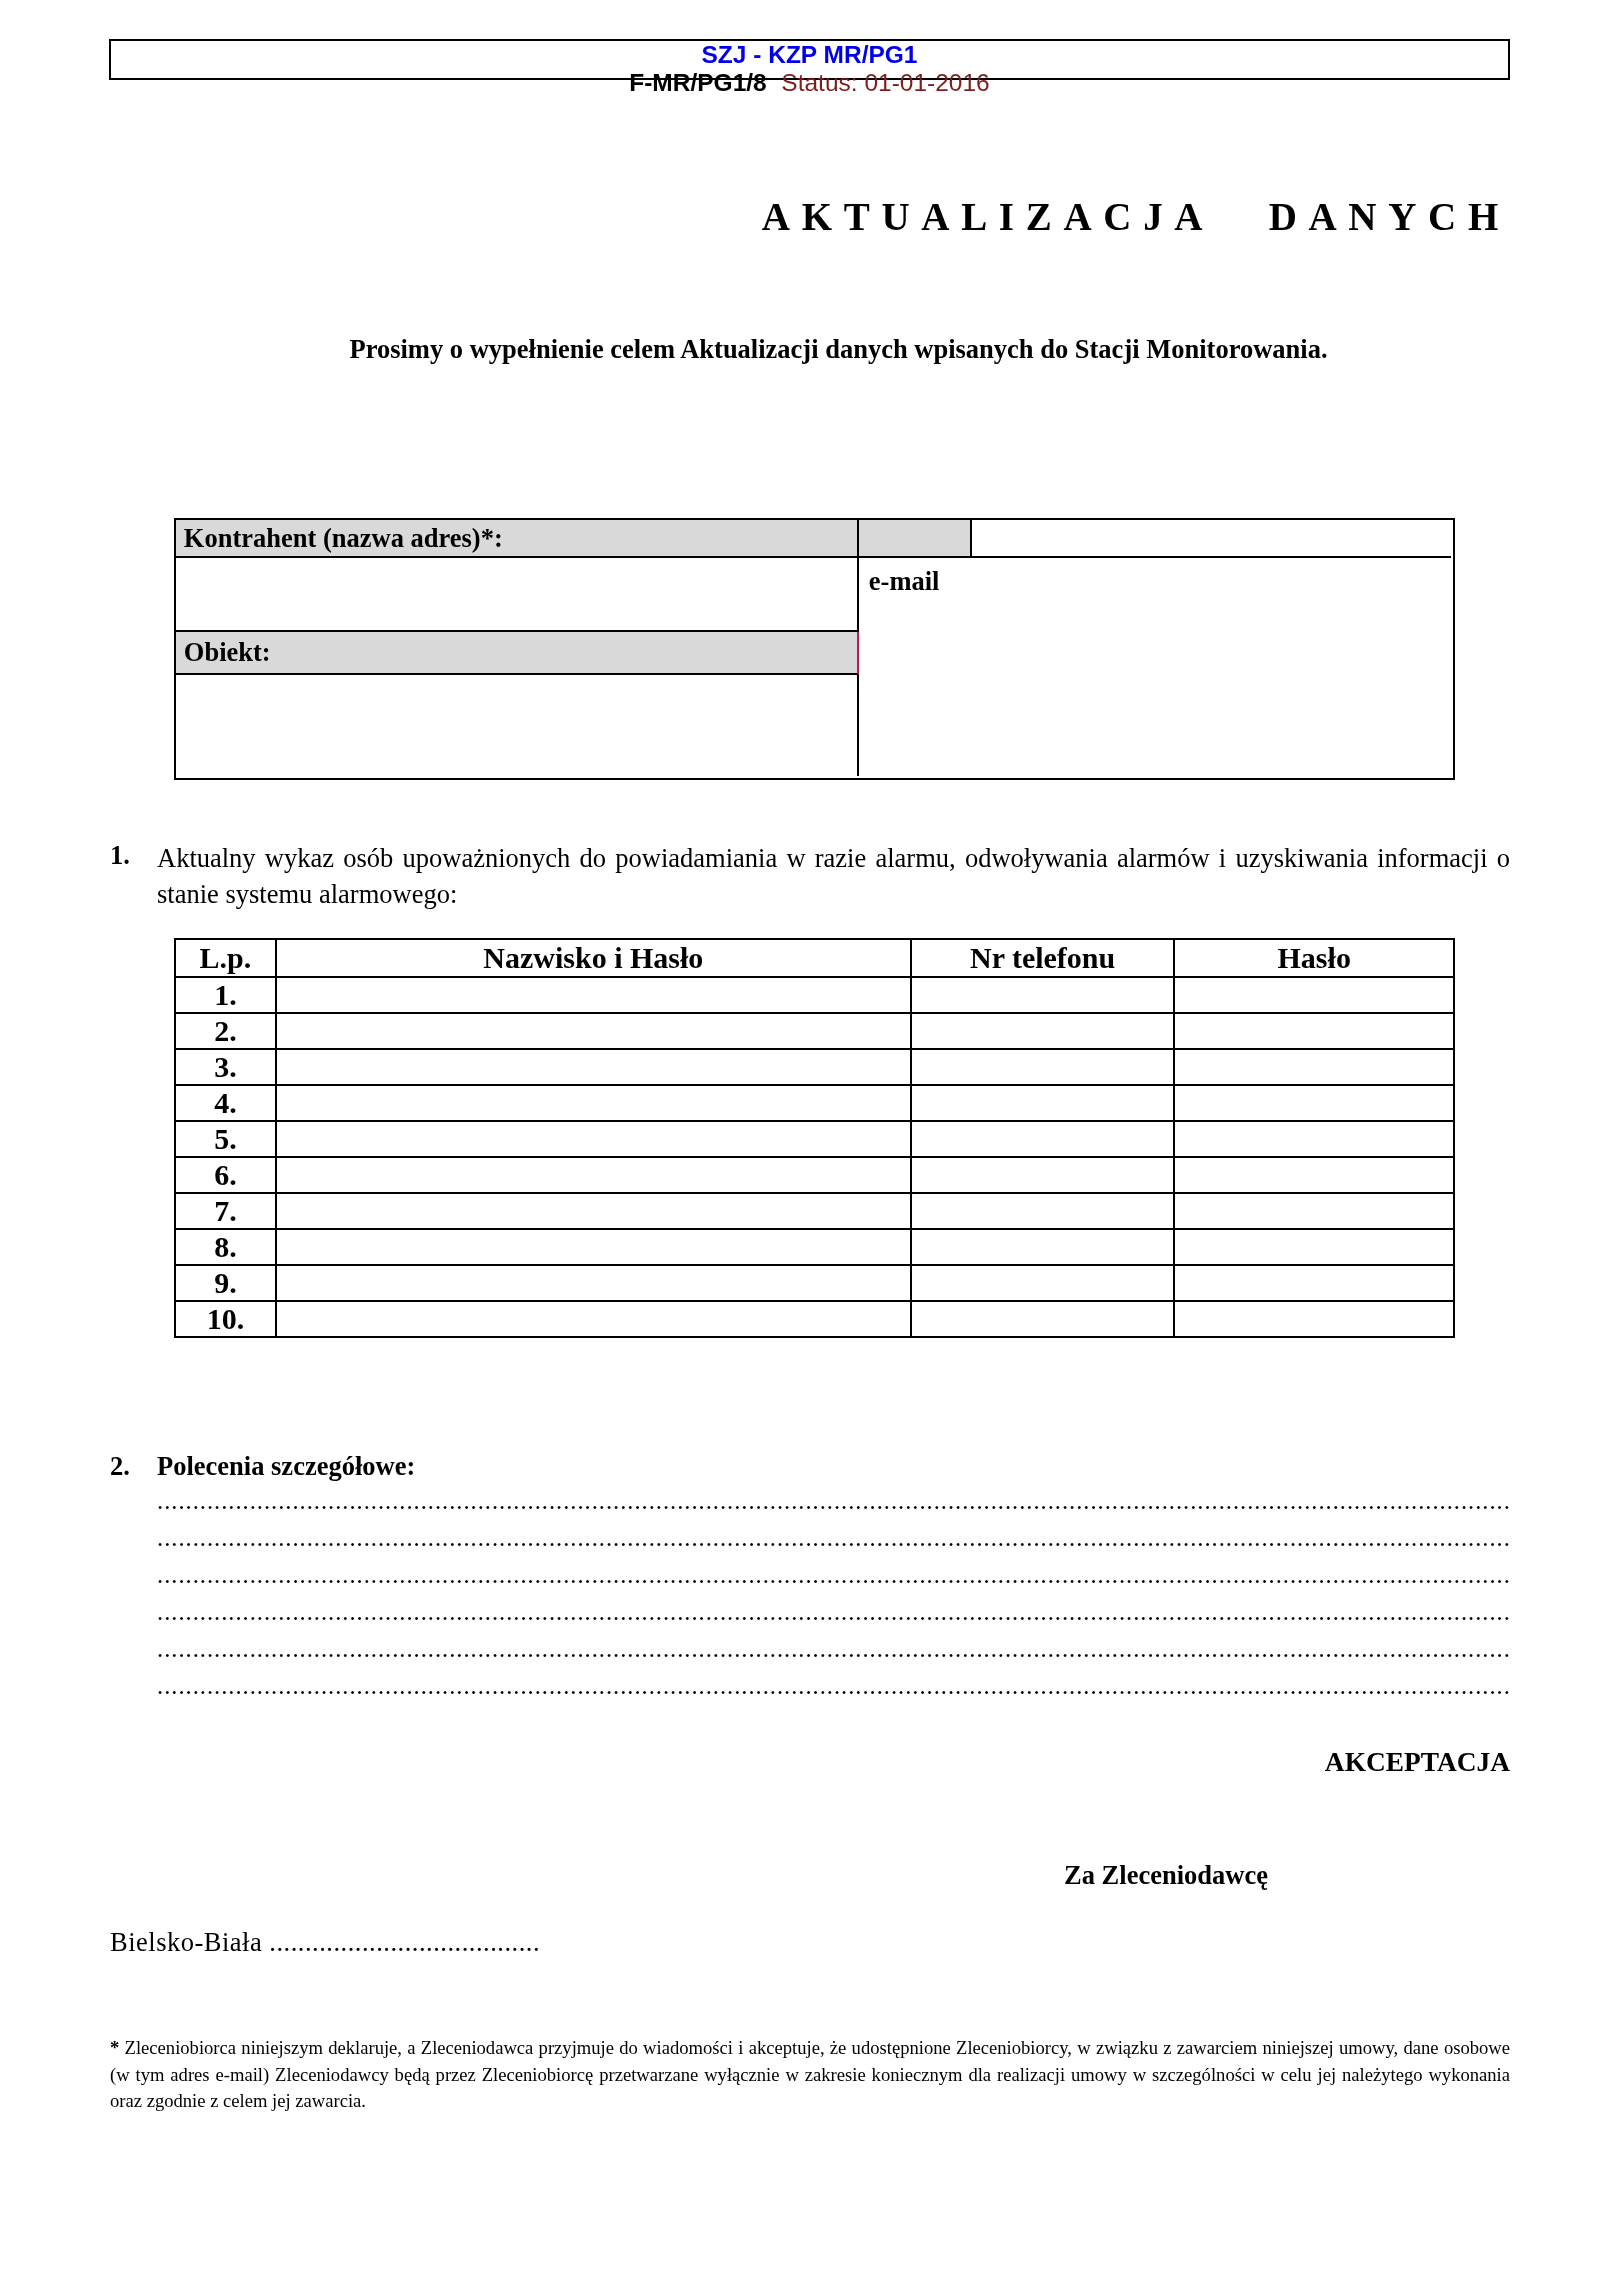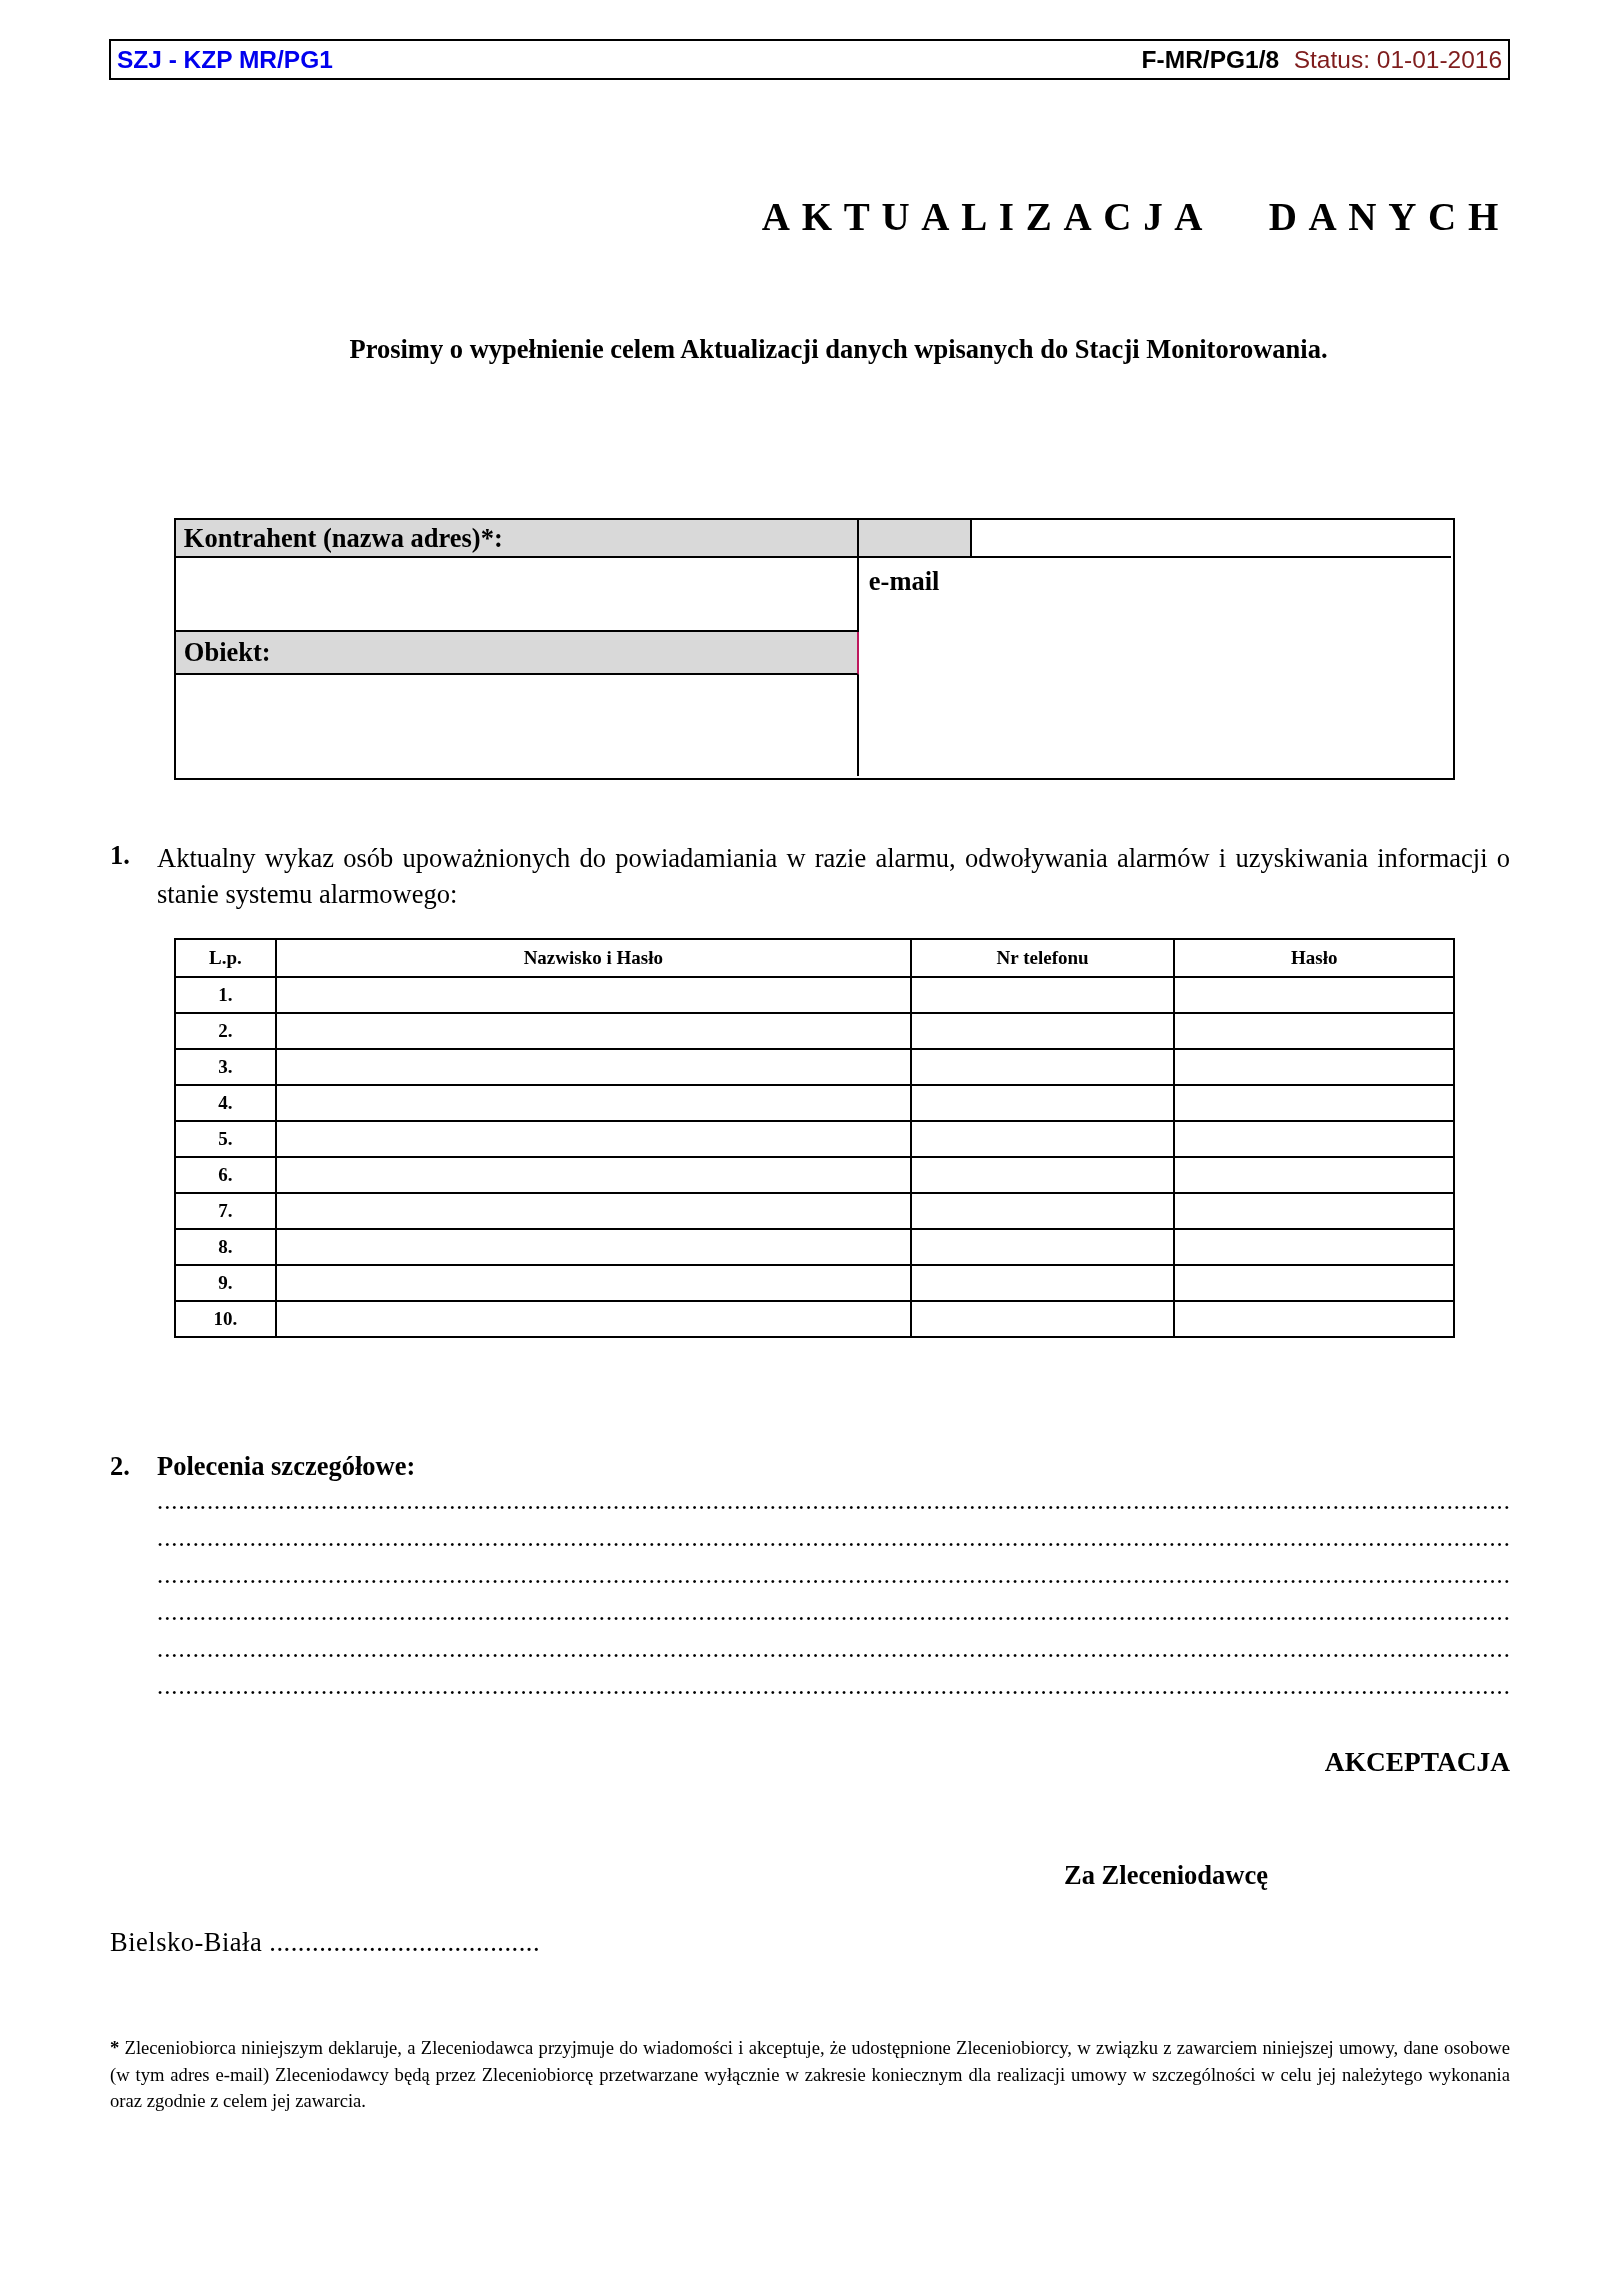--- a/index.html
+++ b/index.html
@@ -5,21 +5,21 @@
   * { margin:0; padding:0; box-sizing:border-box; }
   html,body { background:#fff; }
   .page {
     position:relative;
     width:1621px; height:2293px;
     background:#ffffff;
     font-family:"Liberation Serif", serif;
     color:#000;
     overflow:hidden;
   }
-  .abs { position:absolute; }
+  .abs { position:absolute;flex-direction:column; }
 
   
   .header-box {
     left:109px; top:39px; width:1401px; height:41px;
     border:2px solid #000;
     font-family:"Liberation Sans", sans-serif;
     display:flex; justify-content:space-between; align-items:center;
     padding:0 5.9px;
     font-size:24.5px;
   }
@@ -60,21 +60,21 @@
     left:157px; top:840px; width:1353px;
     font-size:26.5px; line-height:36px; text-align:justify;
   }
   .n2 { left:110px; top:1451px; }
   .item2-label { left:157px; top:1451px; font-size:26.5px; font-weight:bold; }
 
   
   .ptable {
     left:174px; top:938px; width:1281px;
     border-collapse:collapse;
-    font-size:19px;
+    font-size:30px;
   }
   .ptable, .ptable th, .ptable td { border:2px solid #000; }
   .ptable { border-width:2.9px; }
   .ptable th { height:38px; font-weight:bold; text-align:center; border-bottom-width:2.9px; }
   .ptable td { height:36px; background:#fff; }
   .ptable td.lp { text-align:center; font-weight:bold; }
 
   
   .dots-block { left:157px; top:1482px; width:1353px; }
   .dotted-line {

